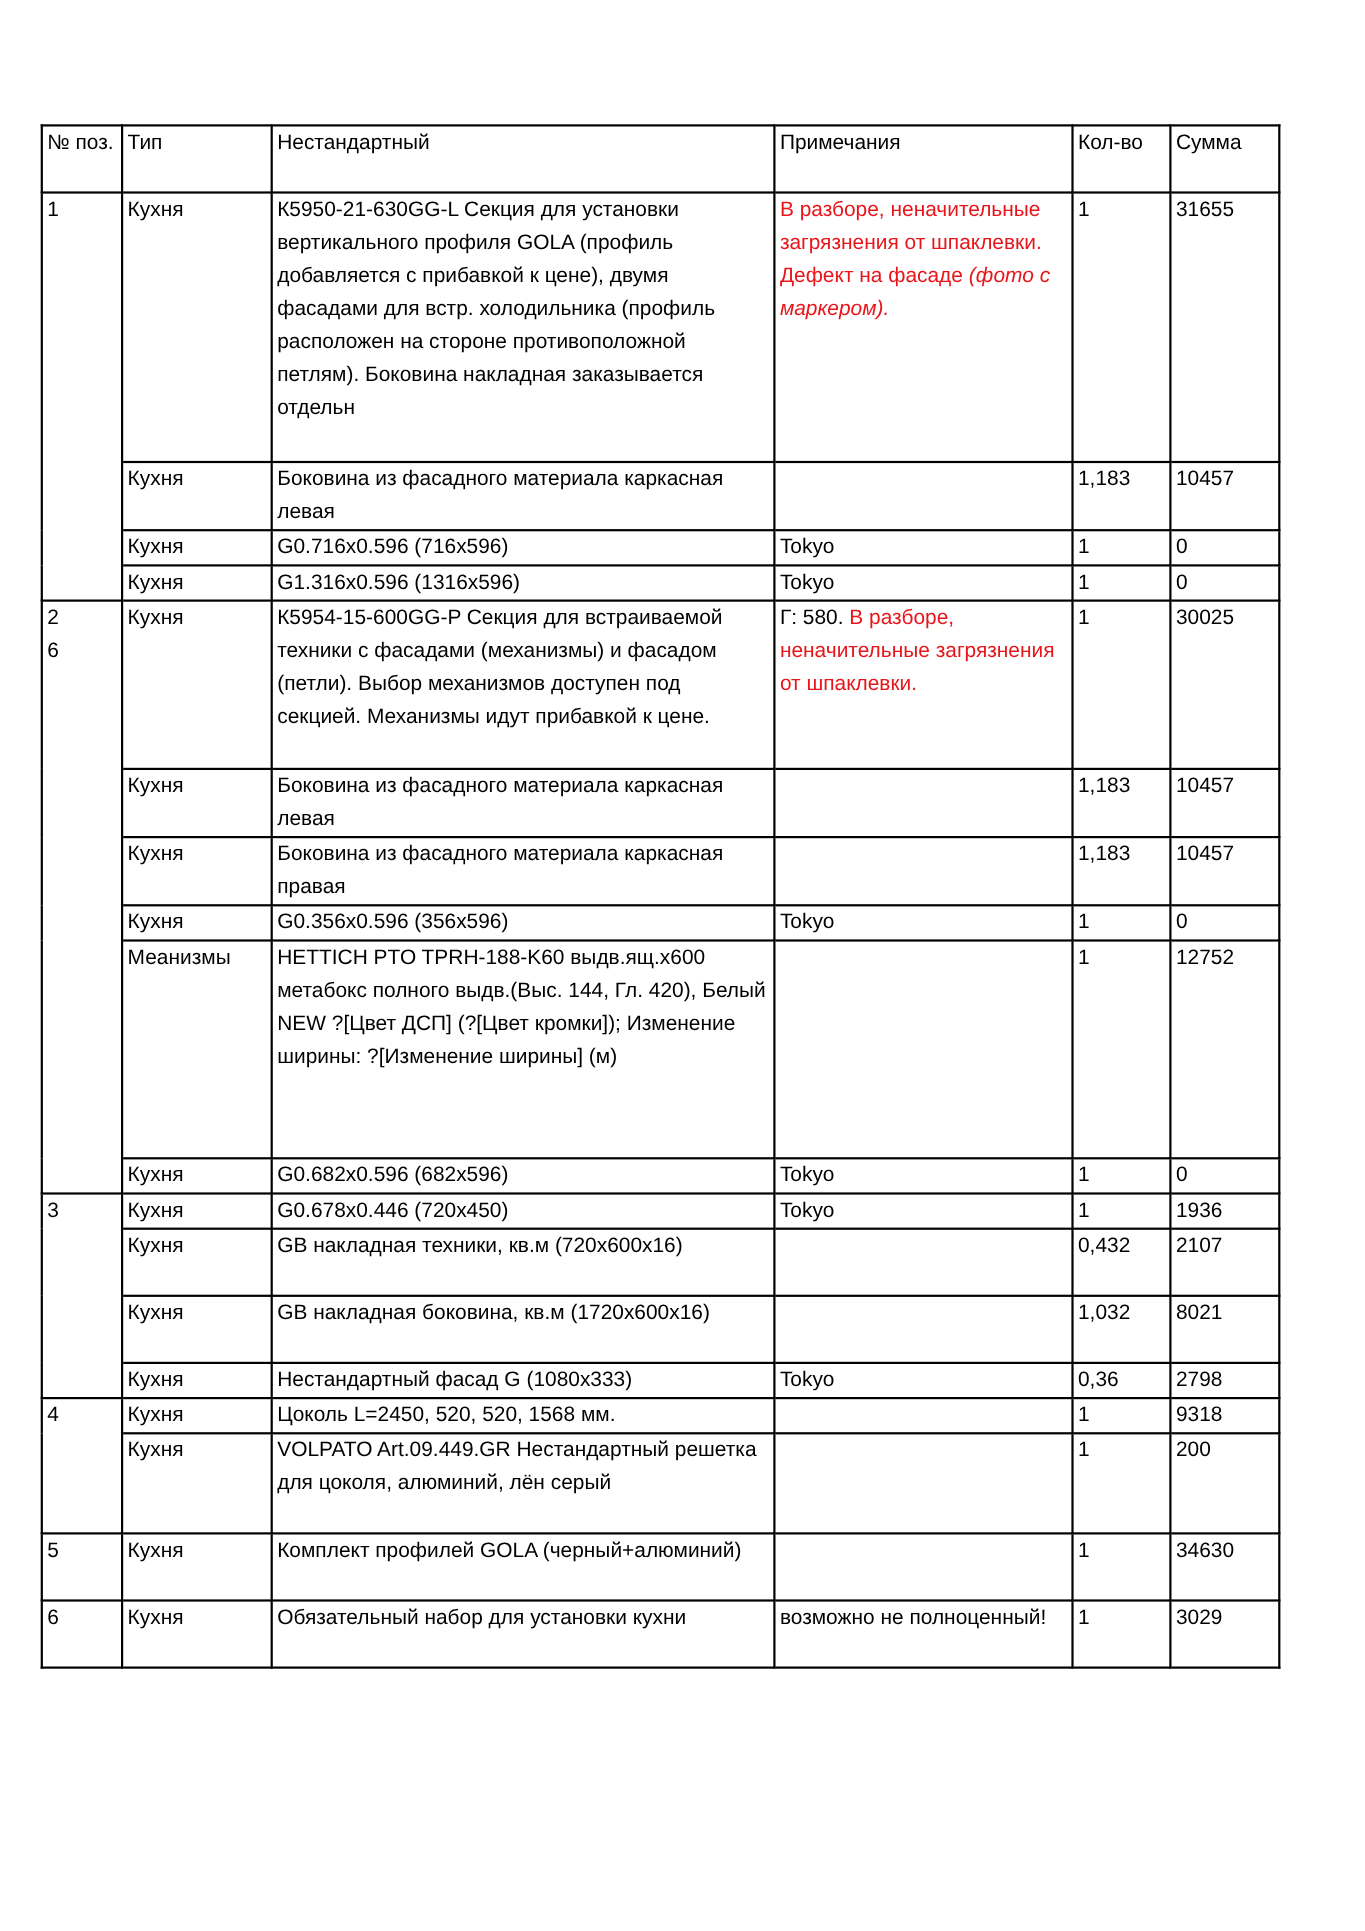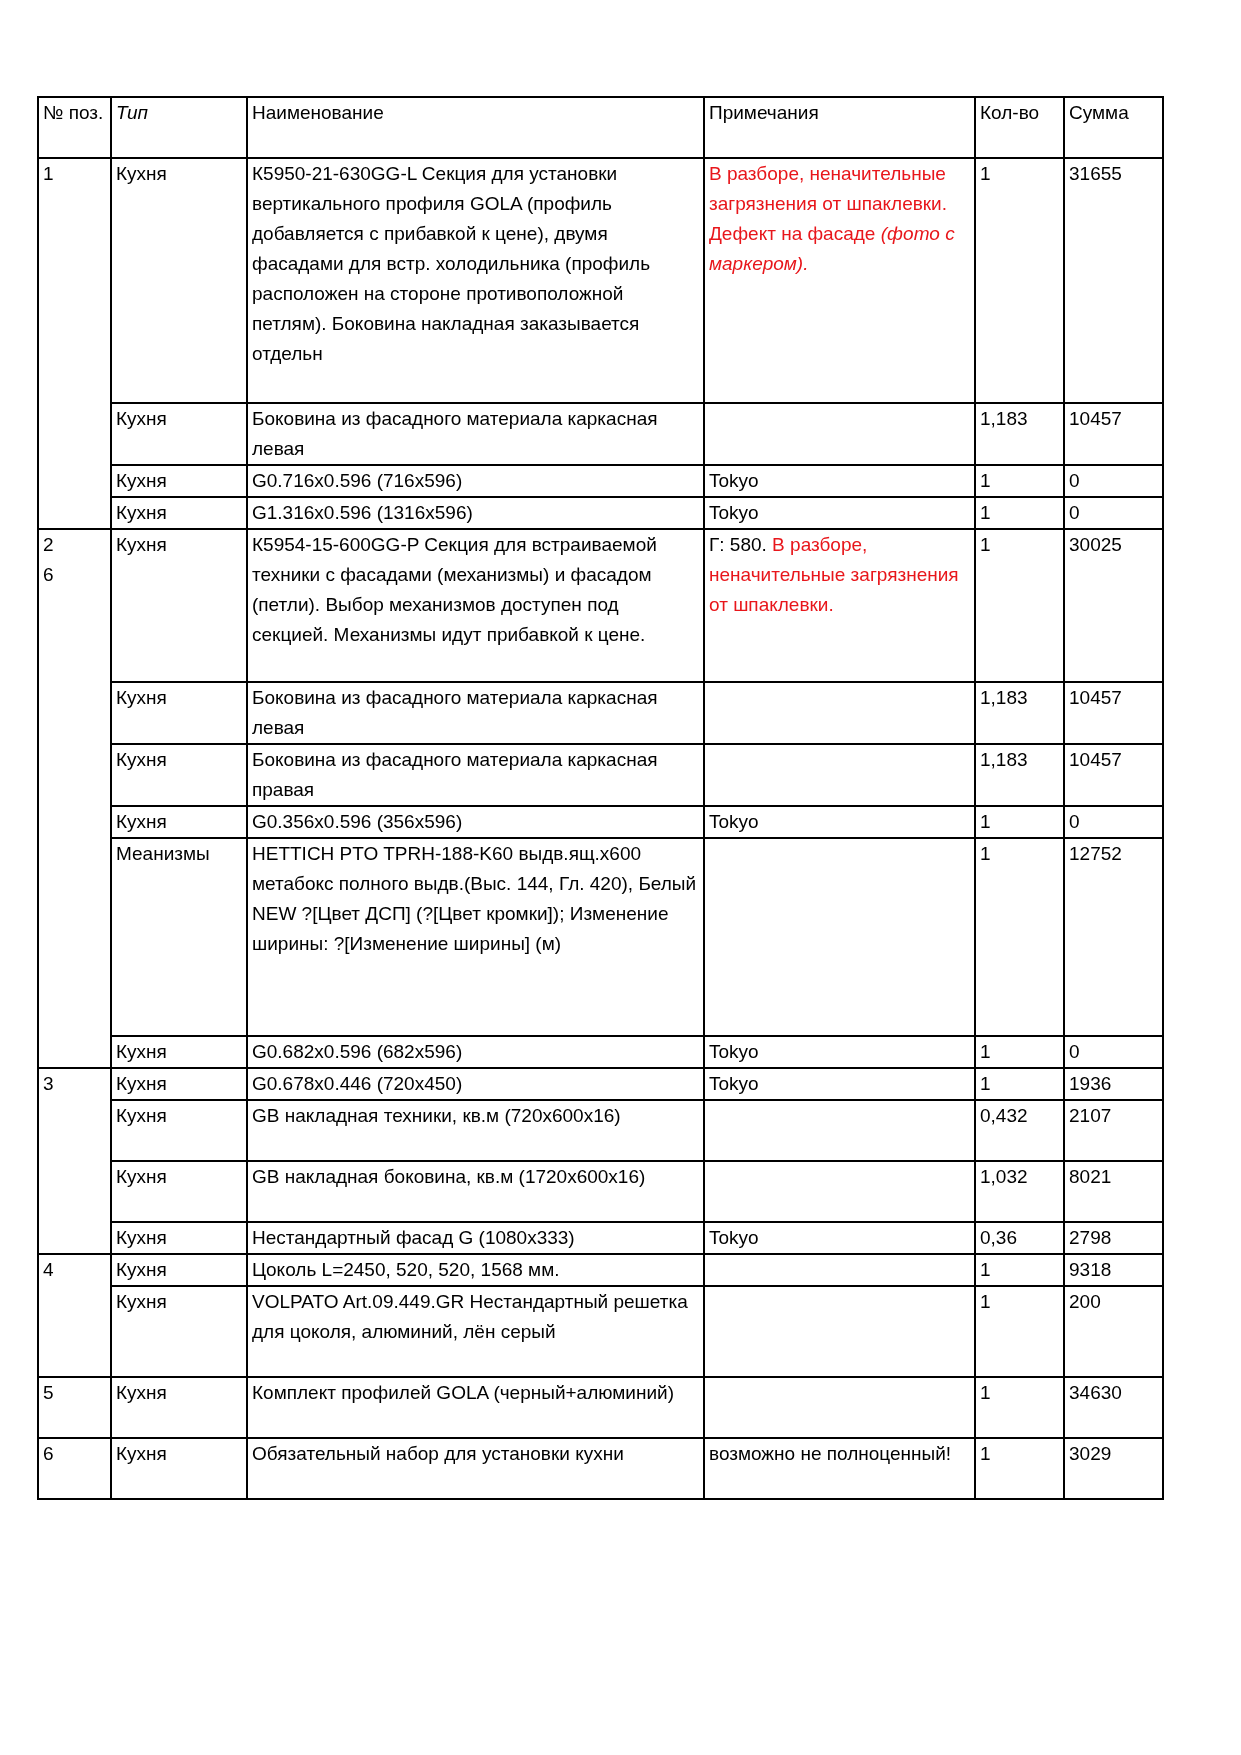--- a/index.html
+++ b/index.html
@@ -1,23 +1,23 @@
 <!DOCTYPE html>
 <html><head>
 <meta charset="utf-8">
 <style>
   html, body { margin:0; padding:0; background:#ffffff; }
   body { width:1241px; height:1755px; position:relative; font-family:"Liberation Sans", "DejaVu Sans", sans-serif; color:#000; }
-  .page { position:absolute; left:37px; top:96px; width:1125px; }
+  .page { position:absolute; left:37px; top:113px; width:1125px; }
   table.spec { border-collapse:collapse; width:1125px; table-layout:fixed; font-size:19px; line-height:30px; }
   table.spec td, table.spec th { border:2px solid #000; padding:0 4px; vertical-align:top; font-weight:normal; text-align:left; }
   col.c-pos { width:73px; } col.c-type { width:136px; } col.c-name { width:457px; }
   col.c-note { width:271px; } col.c-qty { width:89px; } col.c-sum { width:99px; }
   th.h-pos { vertical-align:top; }
-  th.h-type { text-align:center; vertical-align:middle;font-style:italic; }
+  th.h-type { text-align:center; vertical-align:middle; }
   th.h-qty, th.h-sum { vertical-align:middle; }
   td.pos { text-align:center; vertical-align:middle; }
   td.type { text-align:center; vertical-align:middle; }
   td.num { text-align:right; vertical-align:middle; }
   .red { color:#e8161b; }
   .italic { font-style:italic; }
   .pos-line { display:block; }
 </style>
 </head>
 <body>
@@ -29,21 +29,21 @@
         <col class="c-type">
         <col class="c-name">
         <col class="c-note">
         <col class="c-qty">
         <col class="c-sum">
     </colgroup>
     <thead>
       <tr style="height:61px">
         <th class="h-pos">№ поз.</th>
         <th class="h-type">Тип</th>
-        <th>Наименование</th>
+        <th>Нестандартный</th>
         <th>Примечания</th>
         <th class="h-qty">Кол-во</th>
         <th class="h-sum">Сумма</th>
       </tr>
     </thead>
     <tbody id="tbody">
         <tr style="height: 245px;">
           <td class="pos" rowspan="4">
             <span class="pos-line">1</span>
           </td>

